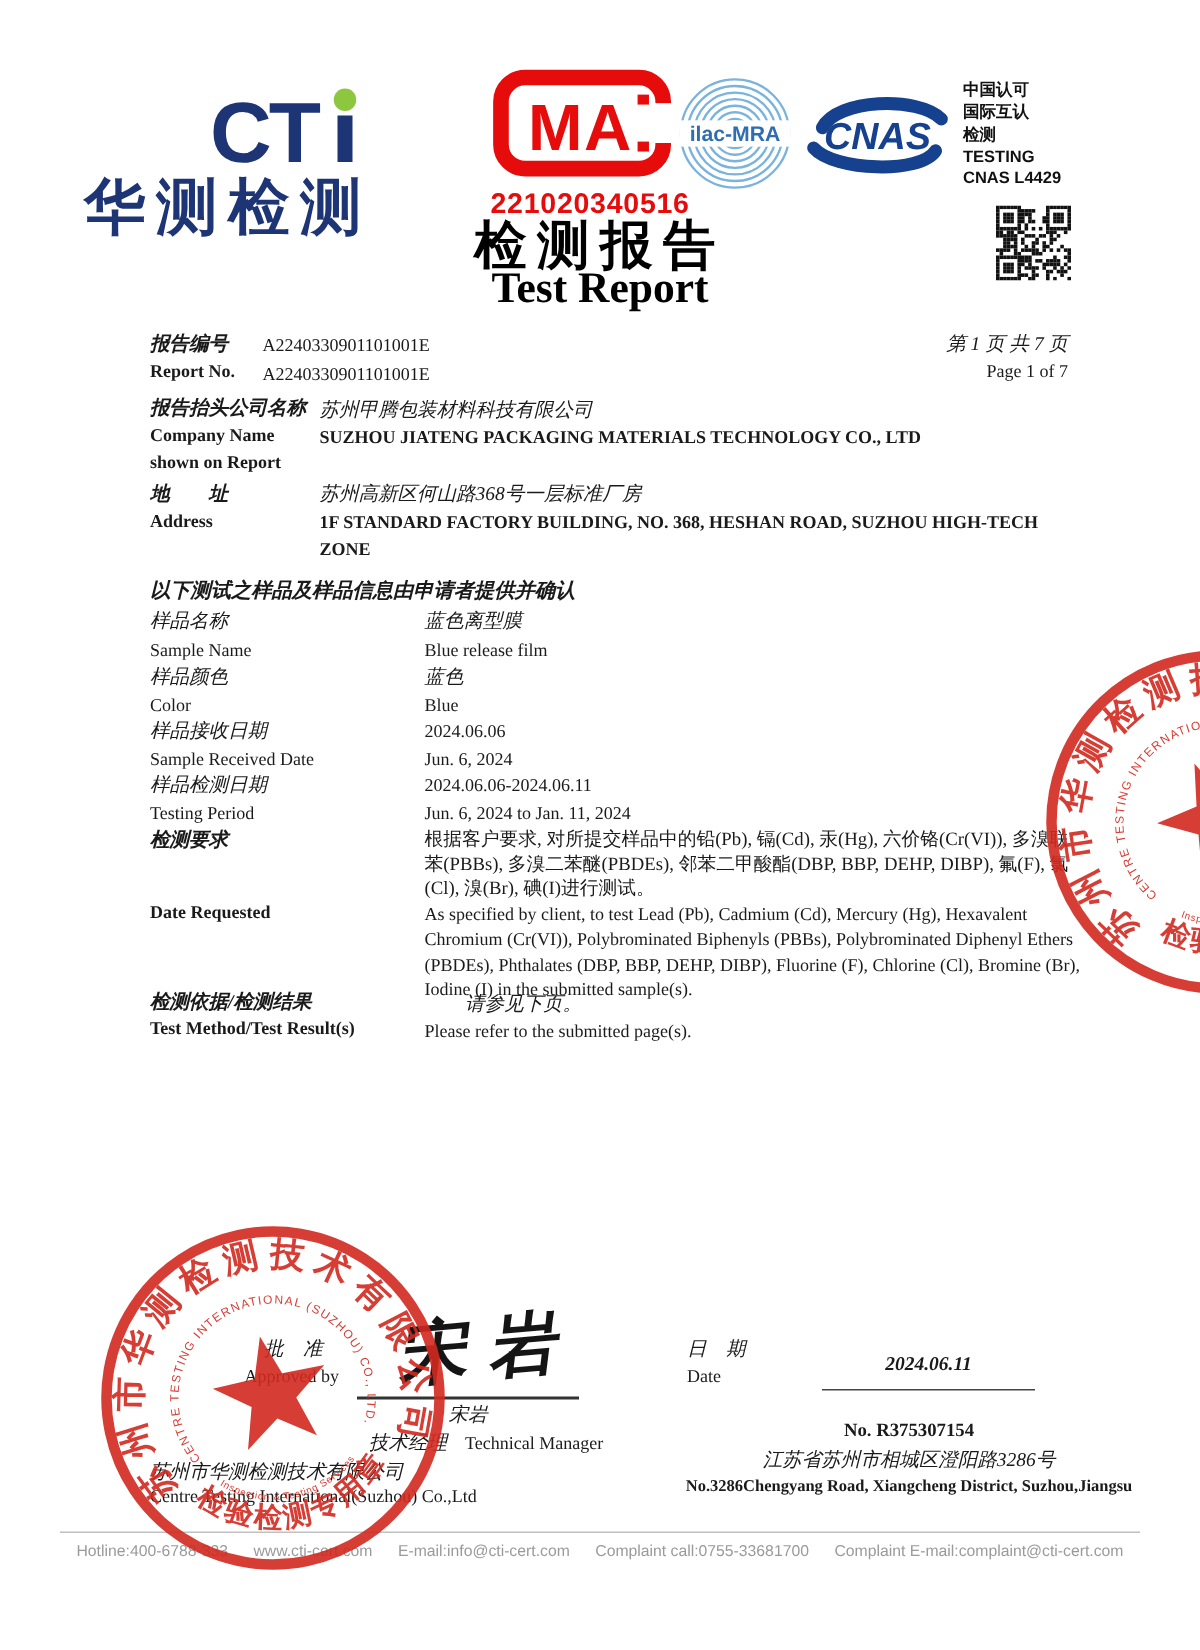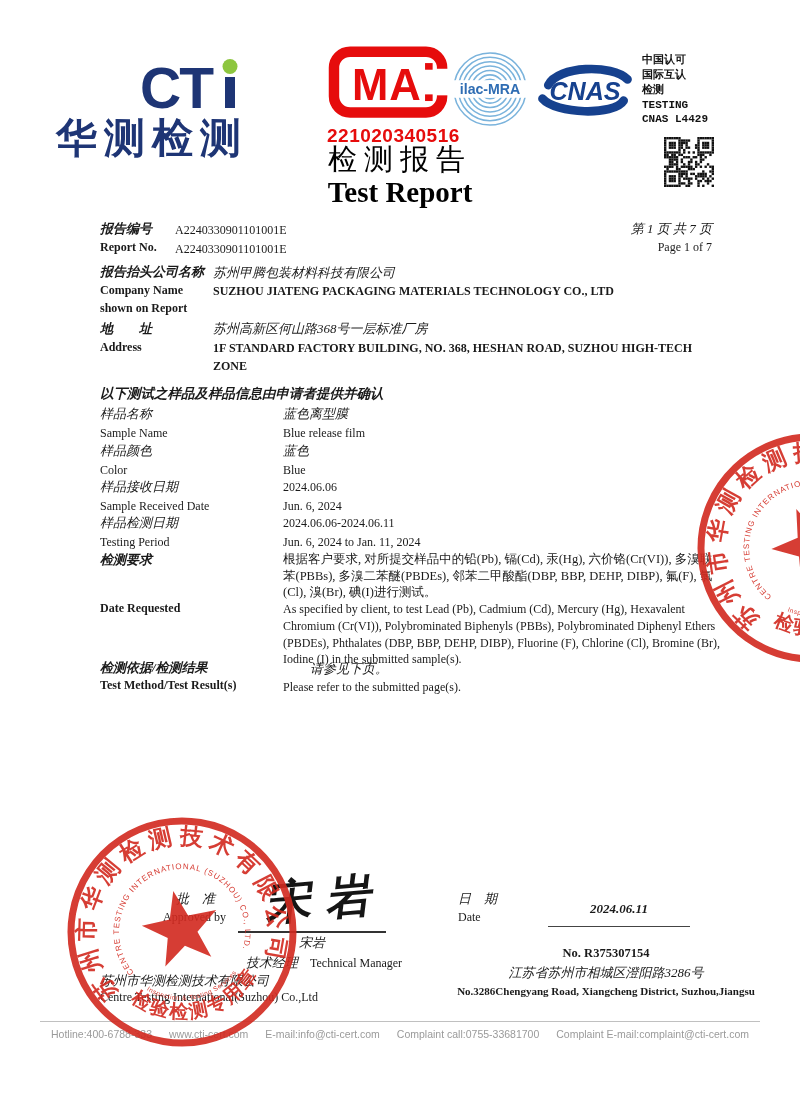--- a/index.html
+++ b/index.html
@@ -13,26 +13,26 @@
 
   
   .cti-logo { left:44px; top:56px; display:flex; align-items:flex-end;flex-direction:column; }
   .cti-cn { font-family:"Liberation Sans","DejaVu Sans",sans-serif; font-weight:bold;
             font-size:41px; color:#1e3575; letter-spacing:7px; margin-left:12px; line-height:1; padding-bottom:2px;}
   .cma-wrap { left:327px; top:46px; width:124px; text-align:center; }
   .cma-number { color:#e60c0c; font-family:"Liberation Sans","DejaVu Sans",sans-serif;
                 font-weight:bold; font-size:19px; letter-spacing:.5px; margin-top:1px; }
   .ilac-wrap { left:451px; top:50px; }
   .cnas-wrap { left:536px; top:60px; }
-  .accred { left:642px; top:53px; font-family:Liberation Mono, monospace;
+  .accred { left:642px; top:53px; font-family:Liberation Sans, sans-serif;
             font-weight:bold; font-size:11px; line-height:1.35; color:#111; }
   .qr-wrap { left:664px; top:137px; width:50px; height:50px; }
 
   .title-cn { left:0; top:140px; width:800px; text-align:center;
-              font-size:29px; font-weight:400; letter-spacing:7px; color:#000; }
+              font-size:35px; font-weight:700; letter-spacing:7px; color:#000; }
   .title-en { left:0; top:176px; width:800px; text-align:center;
               font-size:29px; font-weight:bold; color:#000; }
 
   
   .cjk { font-size:13px;font-style:italic; }
   .en  { font-size:12px; }
   .b   { font-weight:bold; }
 
   .lbl-col { left:100px; }
   .meta-values { left:175px; top:221px; line-height:19px; }

